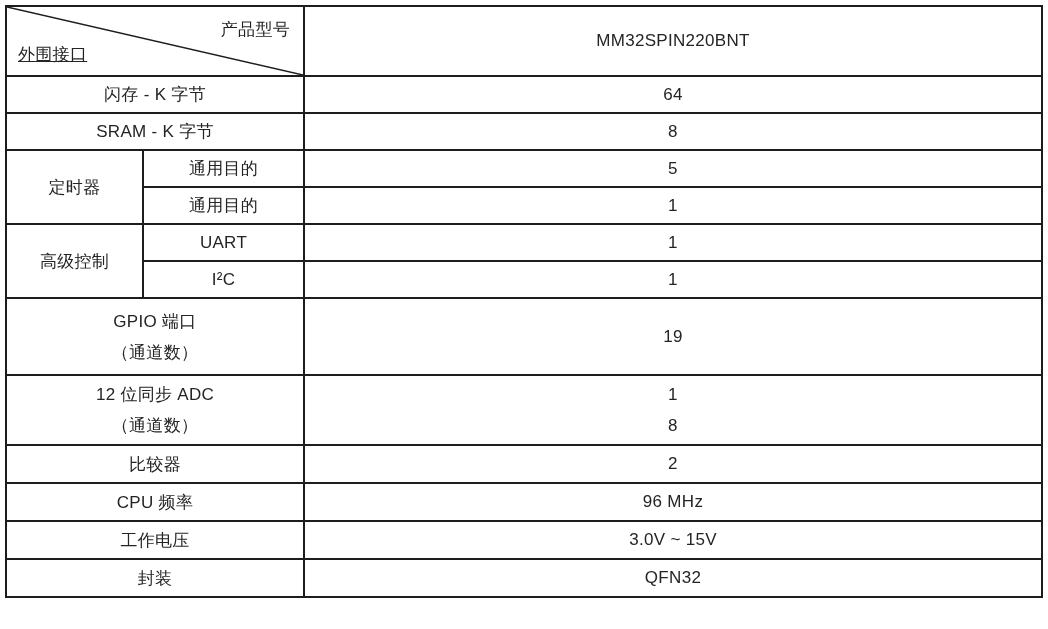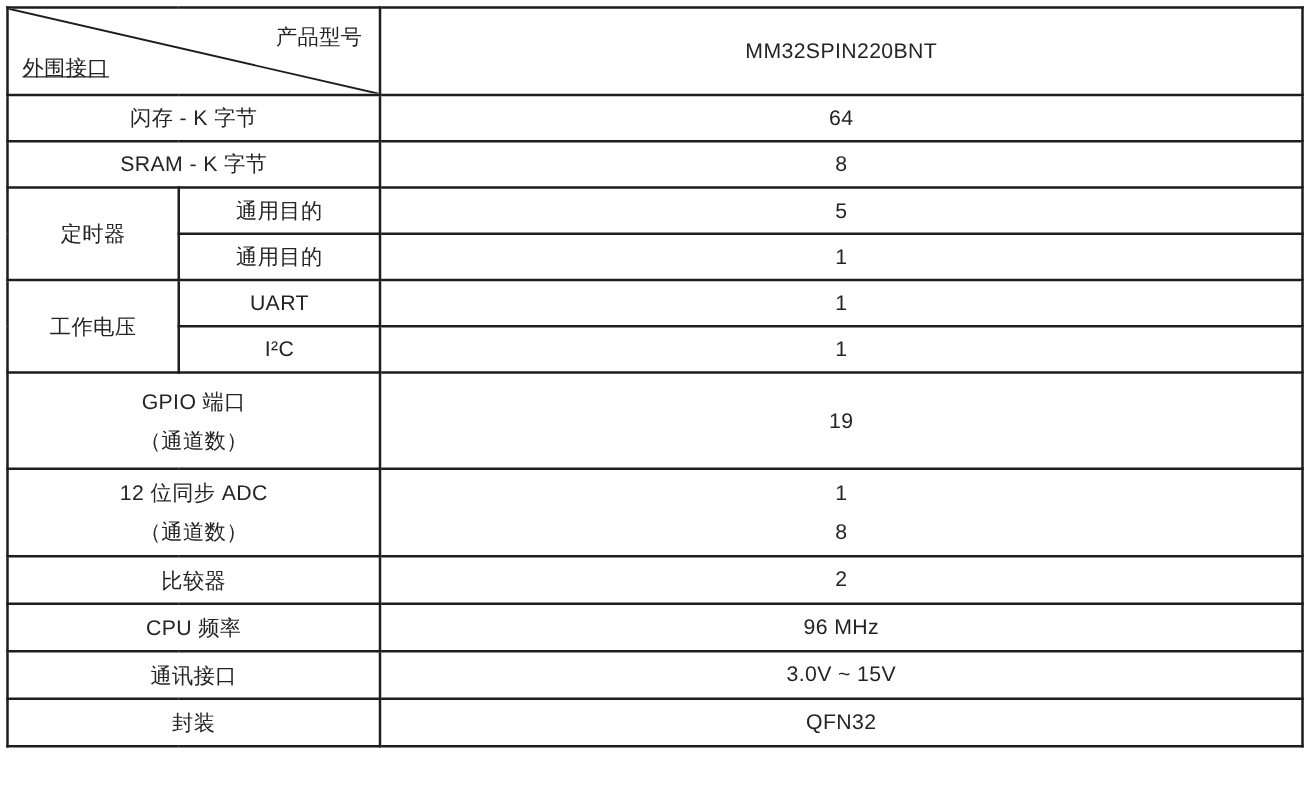--- a/index.html
+++ b/index.html
@@ -116,21 +116,21 @@
       <td rowspan="2">定时器</td>
       <td>通用目的</td>
       <td>5</td>
     </tr>
     <tr class="r-std">
       <td>通用目的</td>
       <td>1</td>
     </tr>
 
     <tr class="r-std">
-      <td rowspan="2">工作电压</td>
+      <td rowspan="2">高级控制</td>
       <td>UART</td>
       <td>1</td>
     </tr>
     <tr class="r-std">
       <td>I²C</td>
       <td>1</td>
     </tr>
 
     <tr class="r-tall1">
       <td colspan="2" class="two-line">
@@ -155,21 +155,21 @@
       <td colspan="2">比较器</td>
       <td>2</td>
     </tr>
 
     <tr class="r-bot">
       <td colspan="2">CPU 频率</td>
       <td>96 MHz</td>
     </tr>
 
     <tr class="r-bot">
-      <td colspan="2">通讯接口</td>
+      <td colspan="2">工作电压</td>
       <td>3.0V ~ 15V</td>
     </tr>
 
     <tr class="r-bot">
       <td colspan="2">封装</td>
       <td>QFN32</td>
     </tr>
   </tbody>
     </table>
 </div>

